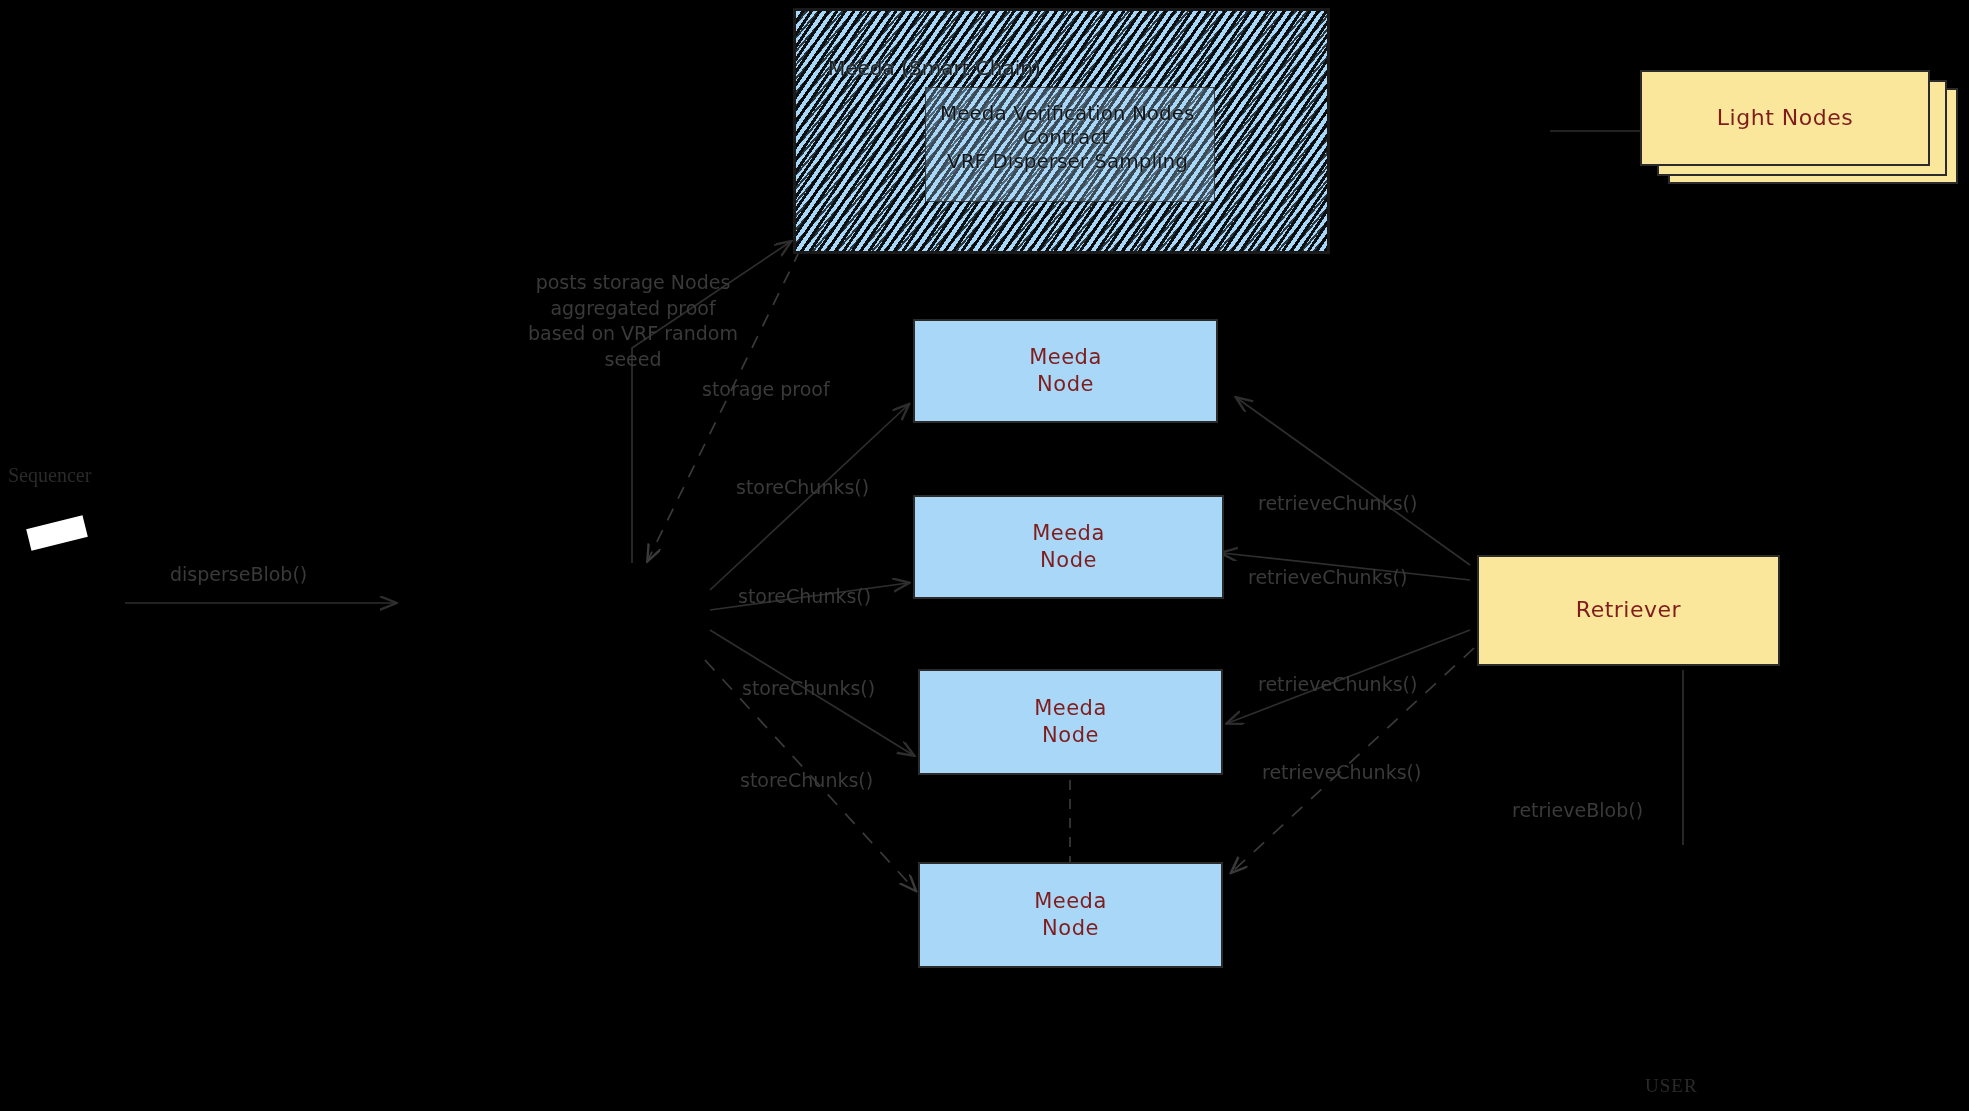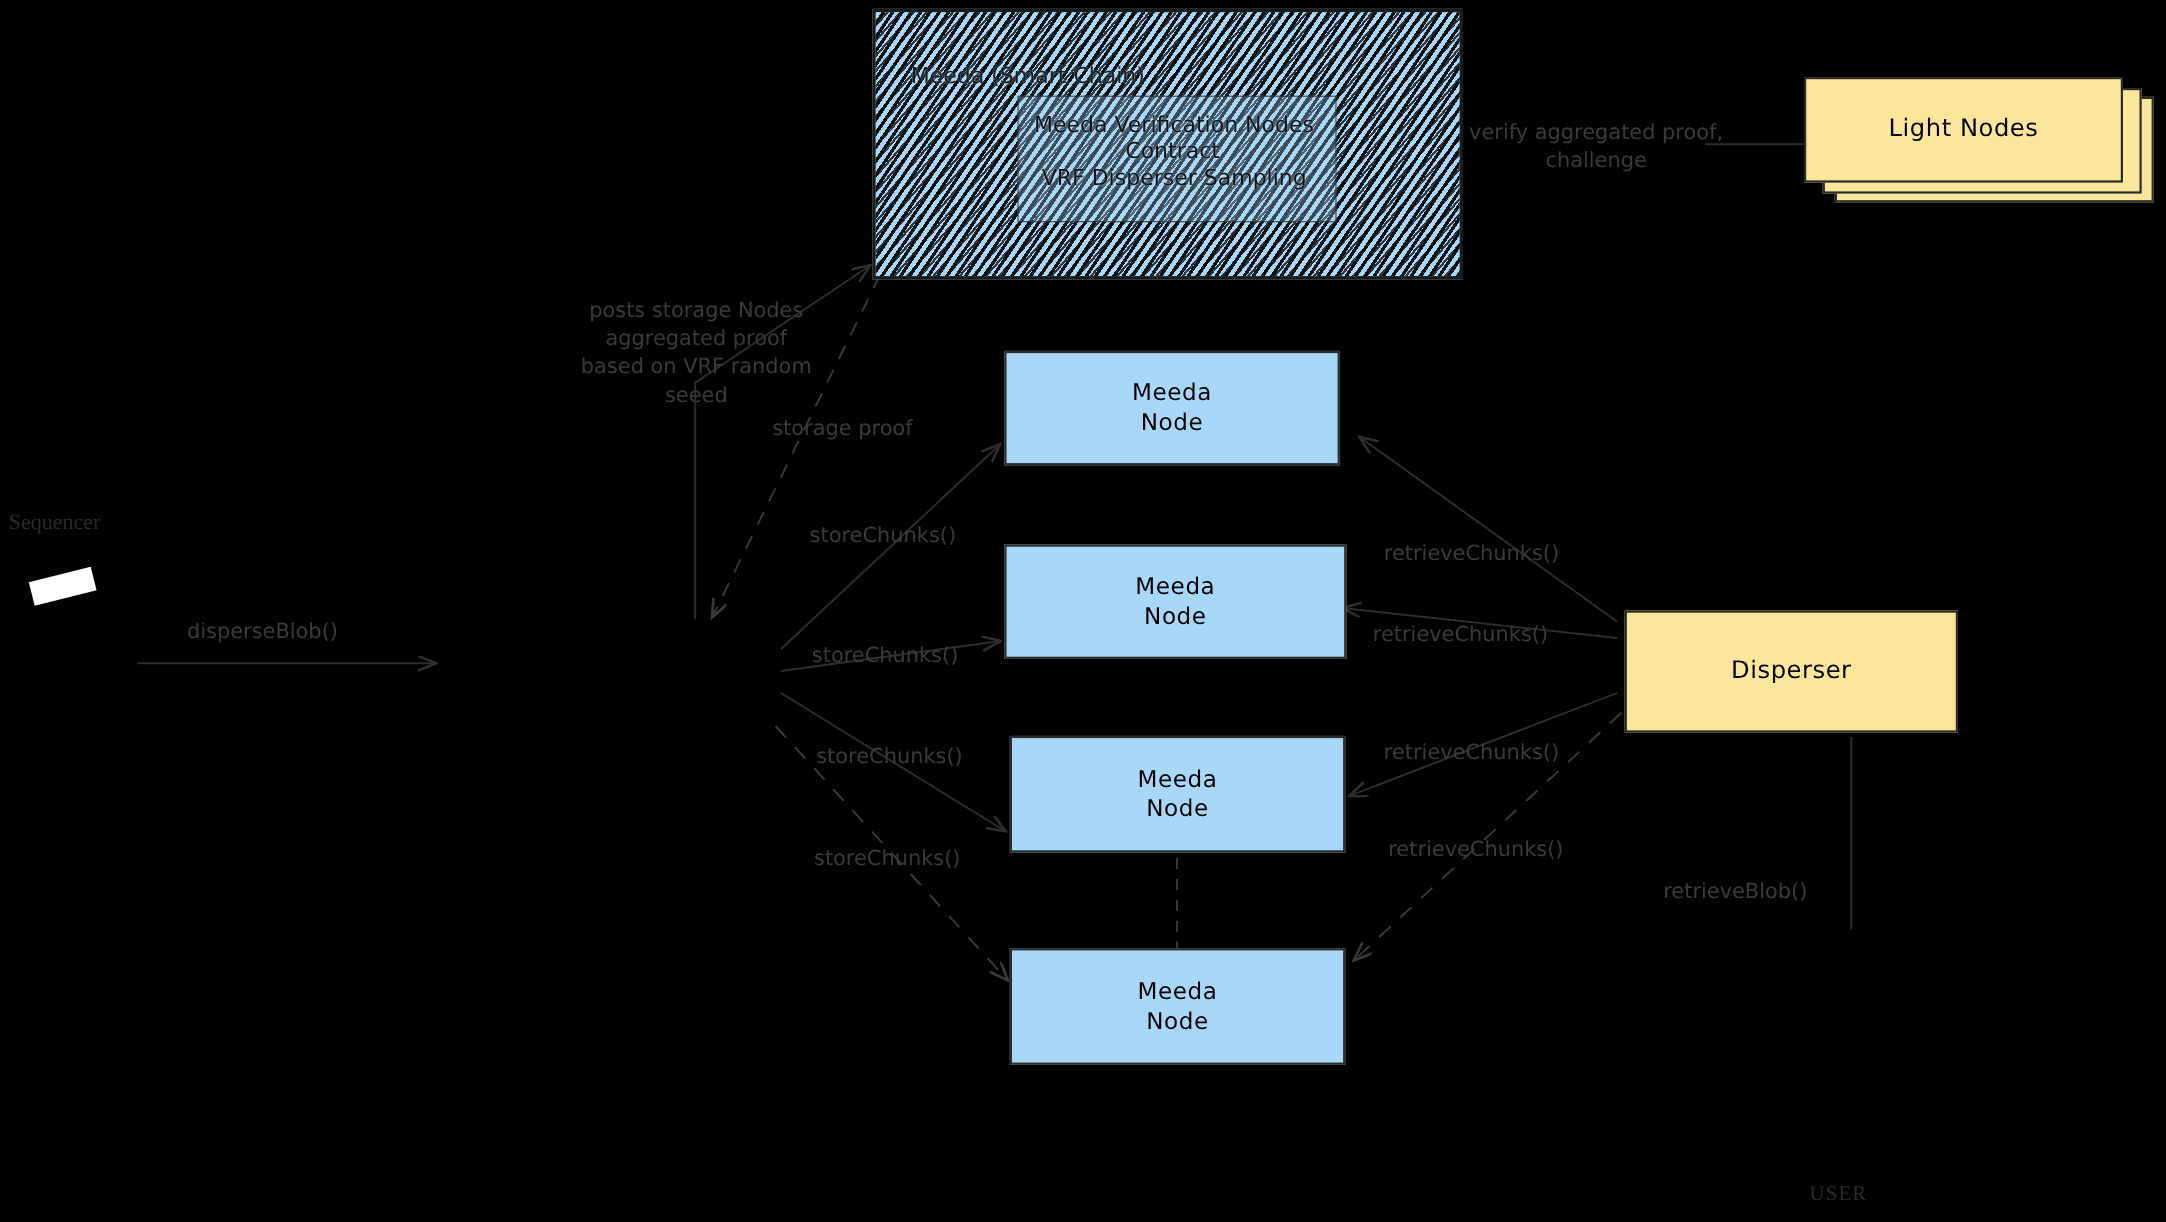--- a/index.html
+++ b/index.html
@@ -26,21 +26,21 @@
   }
   .node-box {
     position: absolute;
     box-sizing: border-box;
     border: 2px solid #2b2b2b;
     display: flex;
     align-items: center;
     justify-content: center;
     text-align: center;
     line-height: 1.28;
-    color: #000000;
+    color: #7f1d1d;
     font-family: "DejaVu Sans", sans-serif;
     font-size: 21px;
     letter-spacing: 0.5px;
     white-space: pre-line;
   }
   .meeda-node { background: #A9D7F8; }
   .disperser  { background: #FBCBC8; }
   .retriever  { background: #FBE79B; }
   .lightnode  { background: #FBE79B; }
 
@@ -187,21 +187,21 @@
 
   <div class="node-box meeda-node" style="left:913px; top:319px; width:305px; height:104px;">Meeda
 Node</div>
   <div class="node-box meeda-node" style="left:913px; top:495px; width:311px; height:104px;">Meeda
 Node</div>
   <div class="node-box meeda-node" style="left:918px; top:669px; width:305px; height:106px;">Meeda
 Node</div>
   <div class="node-box meeda-node" style="left:918px; top:862px; width:305px; height:106px;">Meeda
 Node</div>
 
-  <div class="node-box retriever" style="left:1477px; top:555px; width:303px; height:111px; font-size:22px;">Disperser</div>
+  <div class="node-box retriever" style="left:1477px; top:555px; width:303px; height:111px; font-size:22px;">Retriever</div>
 
   <div class="plain-label faint" style="left:8px; top:464px;">Sequencer</div>
   <div class="seq-marker" style="left:28px; top:522px; width:58px; height:22px;"></div>
 
   <div class="plain-label faint" style="left:1645px; top:1075px; font-size:19px; letter-spacing:1px;">USER</div>
 
   <div class="edge-label" style="left:170px; top:562px; width:200px; text-align:left;">disperseBlob()</div>
 
   <div class="edge-label" style="left:520px; top:270px; width:226px;">posts storage Nodes
 aggregated proof
@@ -215,16 +215,14 @@
   <div class="edge-label" style="left:742px; top:676px; width:180px; text-align:left;">storeChunks()</div>
   <div class="edge-label" style="left:740px; top:768px; width:180px; text-align:left;">storeChunks()</div>
 
   <div class="edge-label" style="left:1258px; top:491px; width:200px; text-align:left;">retrieveChunks()</div>
   <div class="edge-label" style="left:1248px; top:565px; width:200px; text-align:left;">retrieveChunks()</div>
   <div class="edge-label" style="left:1258px; top:672px; width:200px; text-align:left;">retrieveChunks()</div>
   <div class="edge-label" style="left:1262px; top:760px; width:200px; text-align:left;">retrieveChunks()</div>
 
   <div class="edge-label" style="left:1512px; top:762px; width:200px; text-align:left;margin-top:36px;">retrieveBlob()</div>
 
-  <div class="edge-label" style="left:1320px; top:108px; width:262px;">verify aggregated proof,
-challenge</div>
 
 </div>
 
 </body></html>

